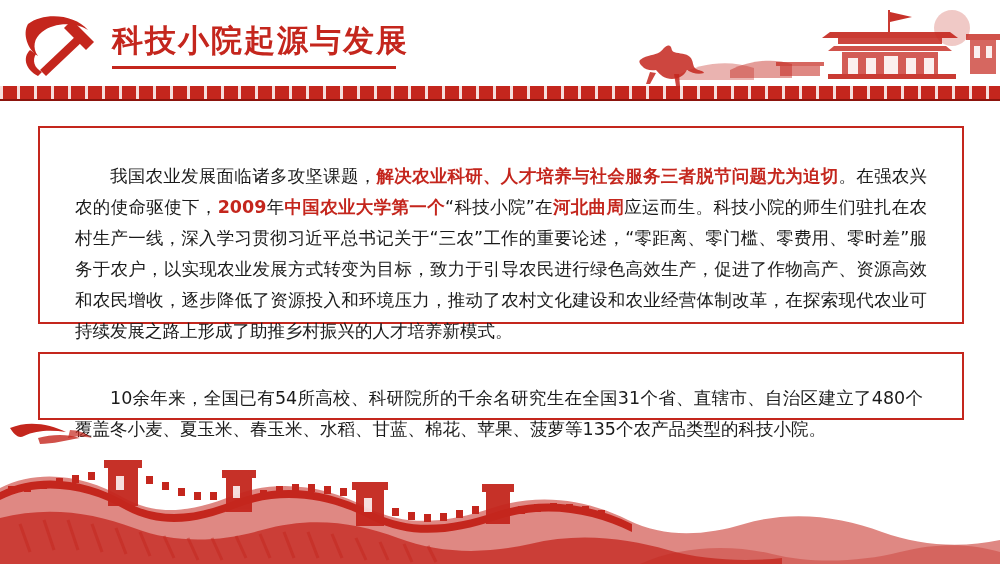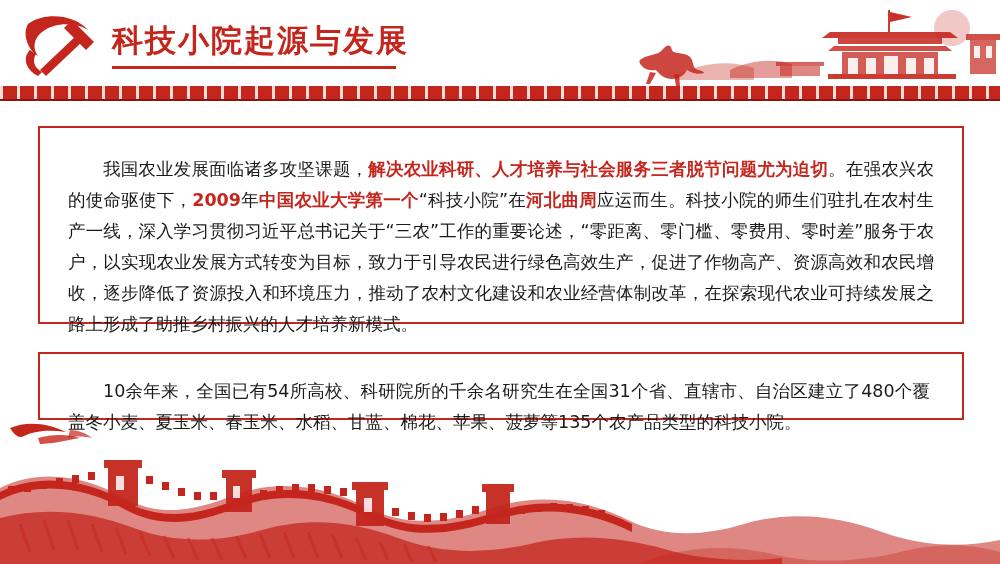--- a/index.html
+++ b/index.html
@@ -113,21 +113,21 @@
     padding: 18px 20px 10px 20px;
   }
   .box2 {
     left: 38px;
     top: 352px;
     width: 926px;
     height: 68px;
     padding: 14px 24px 10px 20px;
   }
   .para {
-    margin: 8px;
+    margin: 15px;
     font-size: 17.5px;
     line-height: 31px;
     color: #1a1a1a;
     text-align: justify;
     text-indent: 2em;
     font-family: "DejaVu Sans", "Liberation Sans", sans-serif;
   }
   .para .hl {
     color: #c4261d;
     font-weight: bold;

